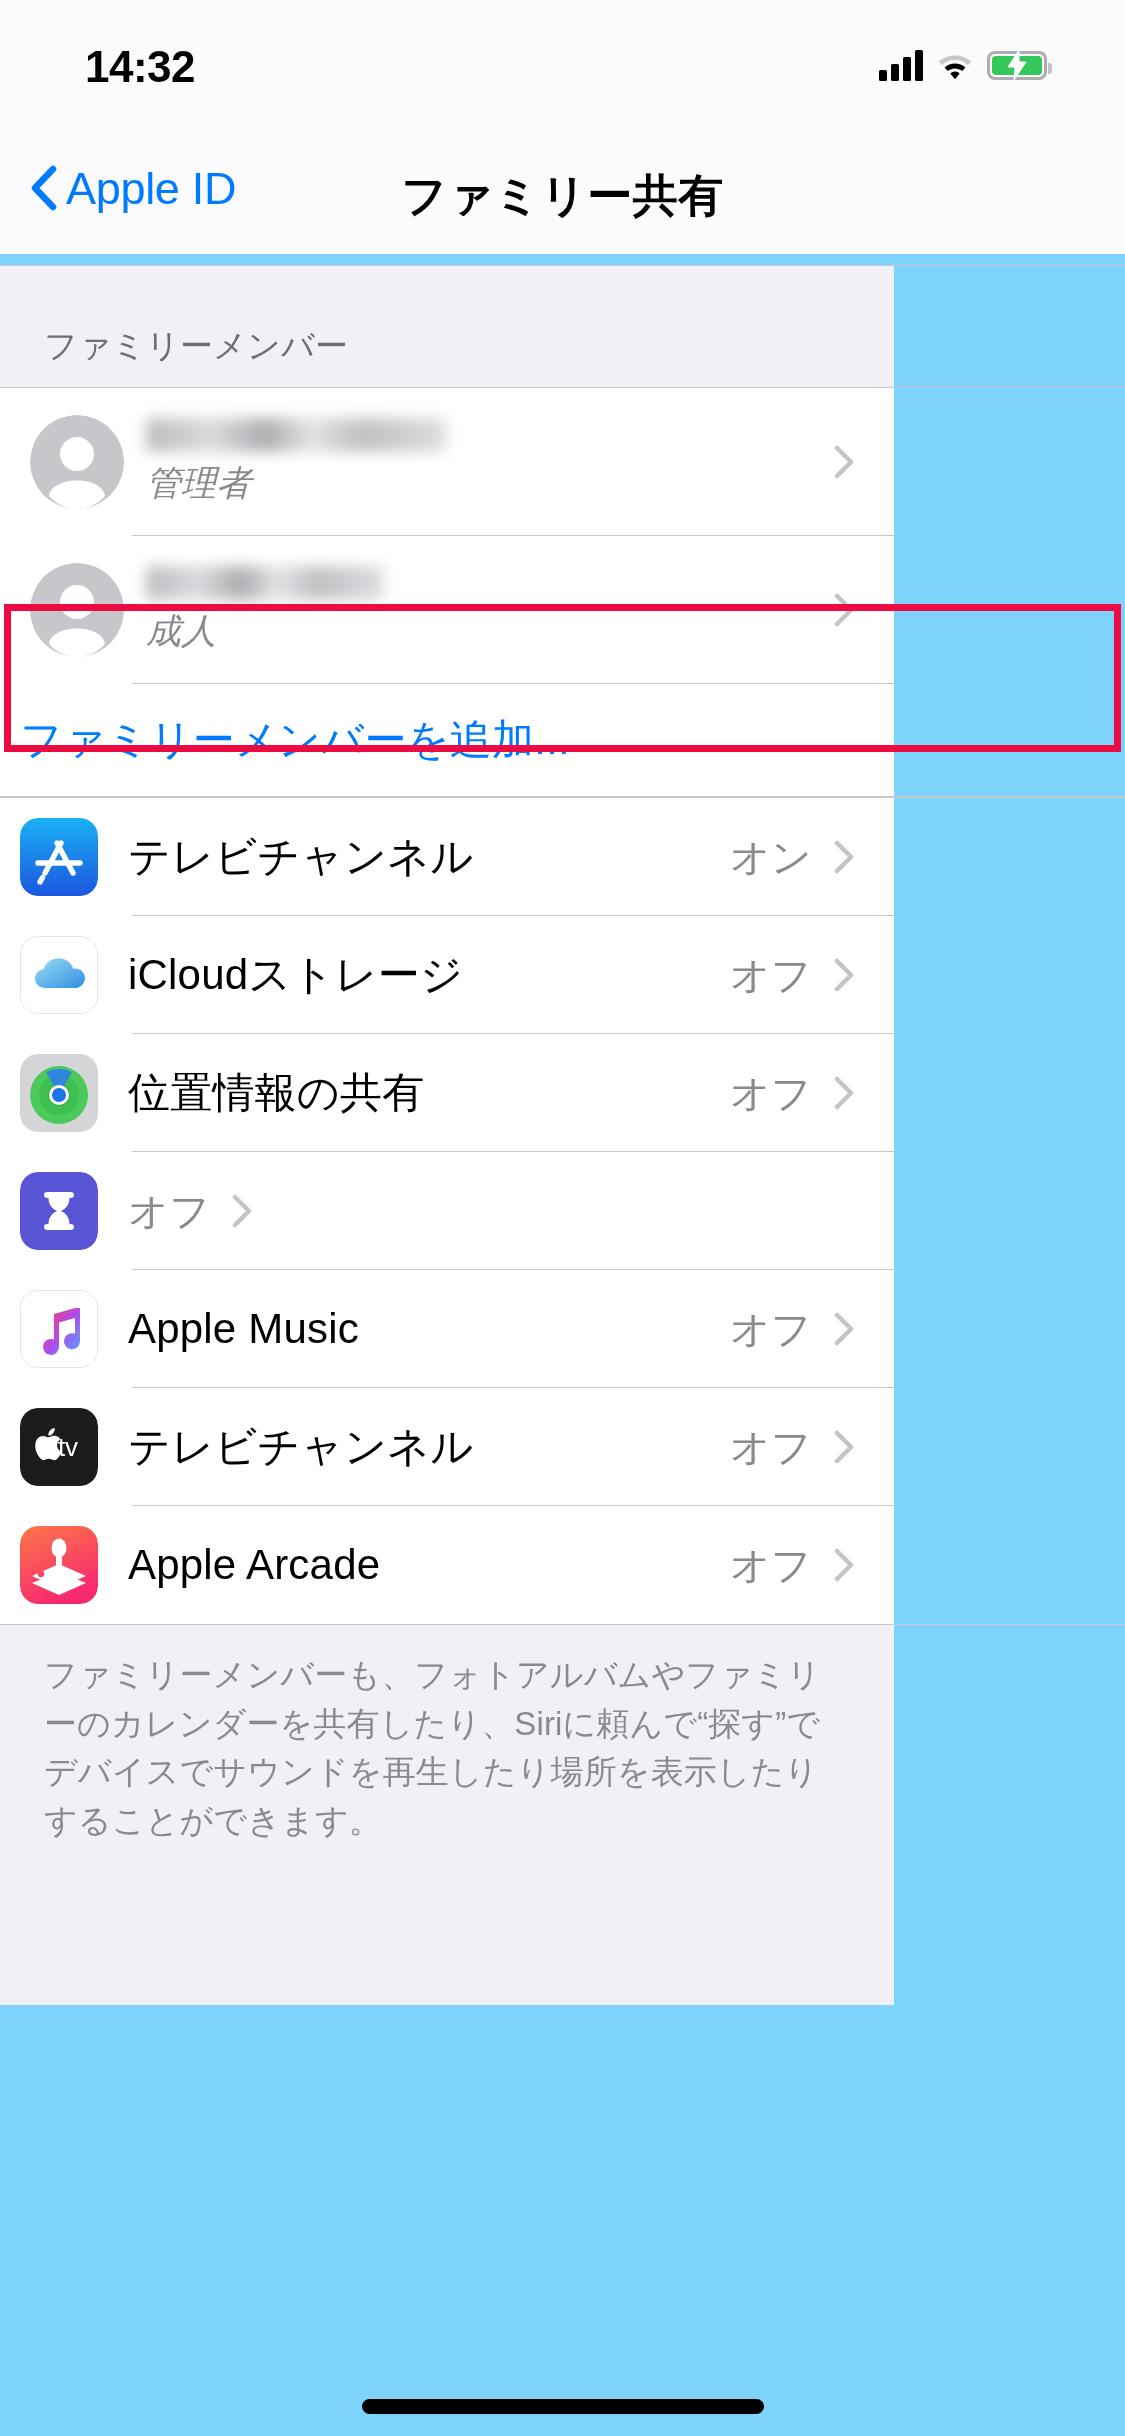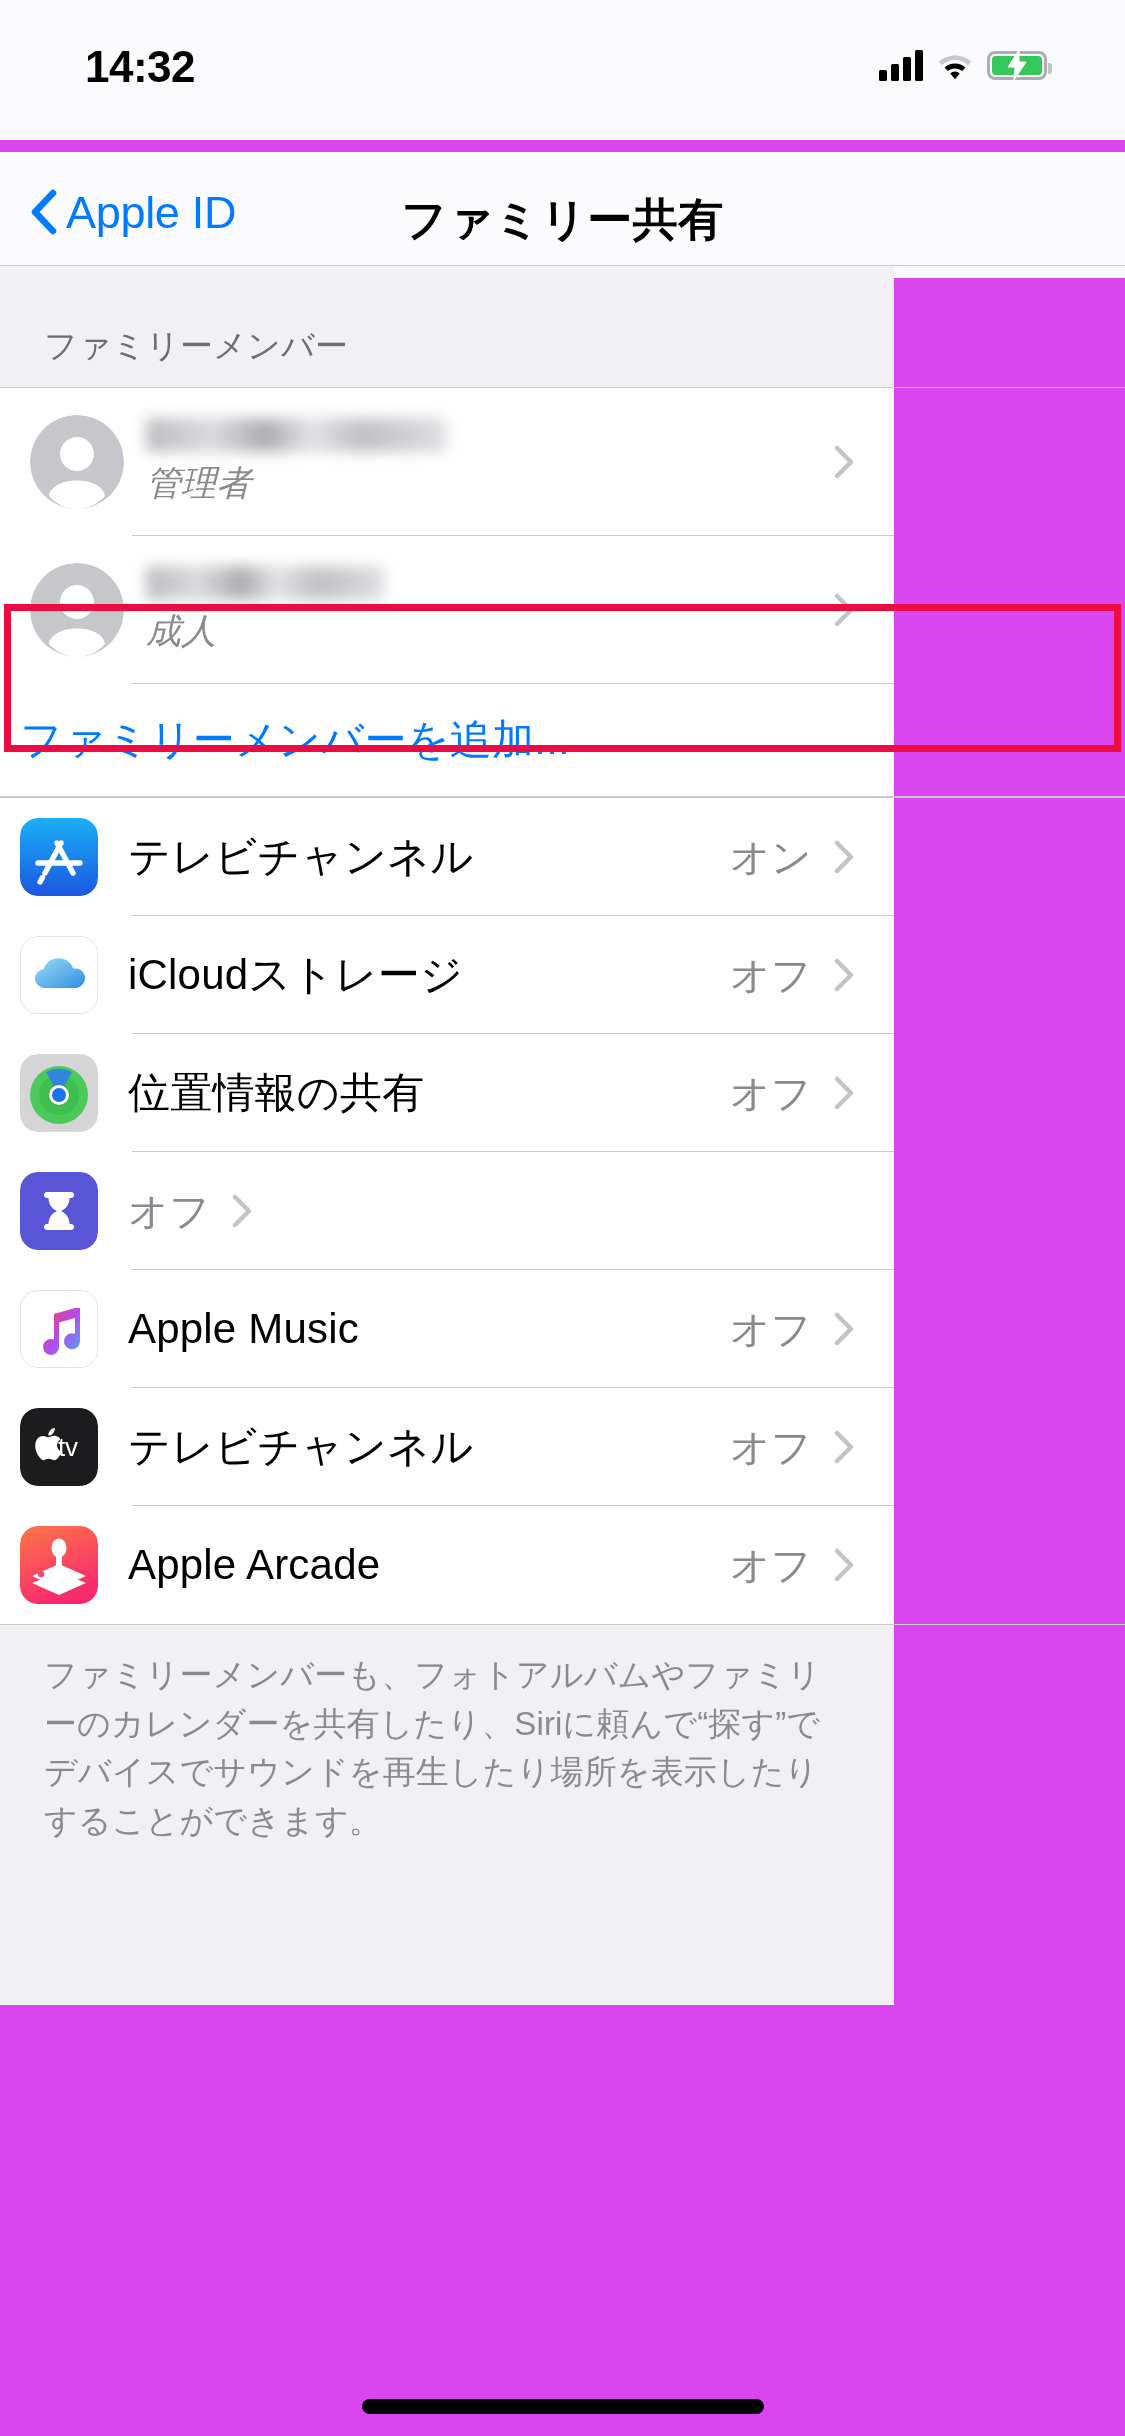--- a/index.html
+++ b/index.html
@@ -3,21 +3,21 @@
 <meta charset="utf-8">
 <style>
   * { margin:0; padding:0; box-sizing:border-box; }
   html, body {
     width:1125px; height:2436px;
     font-family:"Liberation Sans","DejaVu Sans",sans-serif;
     background:#ffffff;
     overflow:hidden;
     -webkit-font-smoothing:antialiased;
   }
-  #screen { position:relative; width:1125px; height:2436px; background:#d946ef; }
+  #screen { position:relative; width:1125px; height:2436px; background:#7dd3fc; }
 
   
   .statusbar {
     position:absolute; top:0; left:0; width:1125px; height:140px;
     background:#fbfbfd;
   }
   .sb-time {
     position:absolute; left:85px; top:42px;
     font-size:44px; font-weight:700; color:#000; letter-spacing:-0.5px;
   }
@@ -36,21 +36,21 @@
   }
   .batt::after{
     content:""; position:absolute; right:-8px; top:9px;
     width:4px; height:11px; background:#c3c3c8; border-radius:0 3px 3px 0;
   }
   .batt-fill{ width:100%; height:100%; background:#34c759; border-radius:4px; }
   .bolt{ position:absolute; left:50%; top:50%; transform:translate(-50%,-50%); }
 
   
   .navbar {
-    position:absolute; top:152px; left:0; width:1125px; height:126px;
+    position:absolute; top:128px; left:0; width:1125px; height:126px;
     background:#fbfbfd;
   }
   .nav-back {
     position:absolute; left:30px; top:24px;
     display:flex; align-items:center; height:72px; cursor:pointer;
   }
   .chev-back { width:28px; height:46px; margin-right:8px; }
   .nav-back-label {
     font-size:45px; color:#007aff; letter-spacing:-0.3px; line-height:1;
   }

